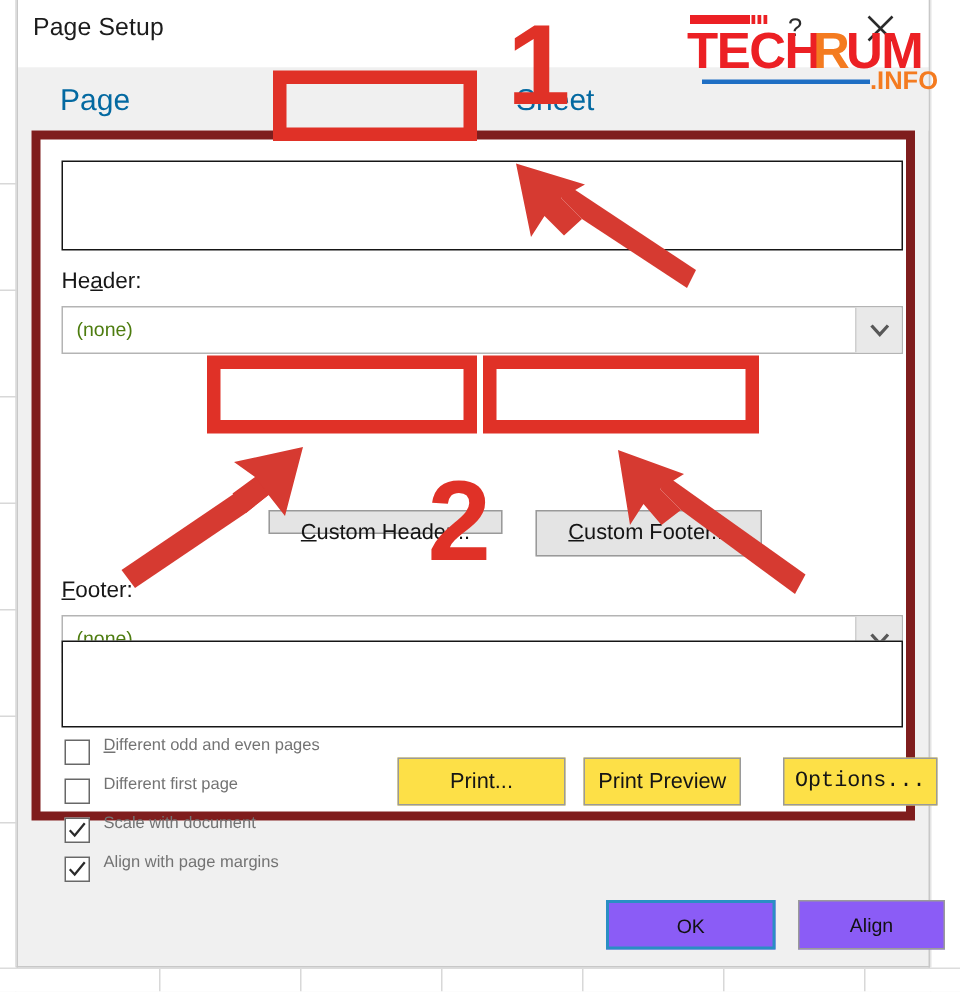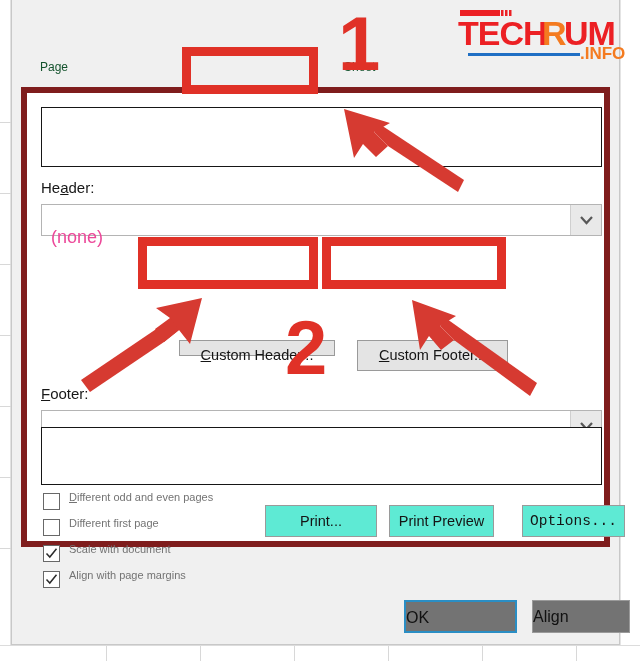--- a/index.html
+++ b/index.html
@@ -110,22 +110,22 @@
     top: 45px;
     width: 607px;
     height: 42px;
     background: #f0f0f0;
   }
   .tab {
     position: absolute;
     top: 6px;
     height: 32px;
     line-height: 32px;
-    font-size: 12px;
-    color: #14532d;
+    font-size: 20px;
+    color: #0369a1;
     padding: 0 12px;
     box-sizing: border-box;
     cursor: default;
     white-space: nowrap;
   }
   .tab.active {
     background: #ffffff;
     outline: 1px dotted #6e6e6e;
     outline-offset: -3px;
   }
@@ -172,23 +172,23 @@
     border: 1px solid #b4b4b4;
     background: #ffffff;
     box-sizing: border-box;
     cursor: default;
   }
   #header-combo { left: 14px; top: 111px; width: 561px; }
   #footer-combo { left: 14px; top: 317px; width: 561px; }
   .combo-value {
     position: absolute;
     left: 9px;
-    top: 22px;
-    font-size: 18px;
-    color: #ec4899;
+    top: 7px;
+    font-size: 13px;
+    color: #4d7c0f;
   }
   .combo-arrow {
     position: absolute;
     right: 0; top: 0;
     width: 31px; height: 30px;
     background: #e9e9e9;
     border-left: 1px solid #cfcfcf;
     box-sizing: border-box;
     cursor: default;
   }
@@ -236,42 +236,43 @@
   }
   .check-label .ul { text-decoration: underline; }
   #chk-odd-even  { top: 398px; }
   #chk-first     { top: 424px; }
   #chk-scale     { top: 450px; }
   #chk-align     { top: 476px; }
 
   
   .panel-btn {
     position: absolute;
-    background: #5eead4;
+    background: #fde047;
     border: 1px solid #9a9a9a;
     box-sizing: border-box;
     font-size: 14.5px;
     color: #151515;
     text-align: center;
     line-height: 30px;
     cursor: default;
     white-space: nowrap;
   }
   #btn-print         { left: 238px; top: 412px; width: 112px; height: 32px; }
   #btn-print-preview { left: 362px; top: 412px; width: 105px; height: 32px; }
   #btn-options       { left: 495px; top: 412px; width: 103px; height: 32px; font-family: Liberation Mono, monospace; }
 
   
   .dlg-btn {
     position: absolute;
-    background: #737373;
+    background: #8b5cf6;
     border: 1px solid #9a9a9a;
     box-sizing: border-box;
-    font-size: 16px;
+    font-size: 13px;
     color: #111111;
+    text-align: center;
     line-height: 31px;
     cursor: default;
   }
   #btn-ok {
     left: 392px; top: 600px; width: 113px; height: 33px;
     border: 2px solid #2a8ec4;
   }
   #btn-cancel { left: 520px; top: 600px; width: 98px; height: 33px; }
 
   
@@ -330,20 +331,30 @@
     <div class="vline" style="left:106px;"></div>
     <div class="vline" style="left:200px;"></div>
     <div class="vline" style="left:294px;"></div>
     <div class="vline" style="left:388px;"></div>
     <div class="vline" style="left:482px;"></div>
     <div class="vline" style="left:576px;"></div>
   </div>
 
   <div class="dialog">
 
+    <div class="titlebar">
+      <div class="title-text">Page Setup</div>
+      <div class="help-btn">?</div>
+      <div class="close-btn">
+        <svg width="32" height="30" viewBox="0 0 32 30">
+          <line x1="8" y1="8" x2="24" y2="24" stroke="#2b2b2b" stroke-width="1.7"></line>
+          <line x1="24" y1="8" x2="8" y2="24" stroke="#2b2b2b" stroke-width="1.7"></line>
+        </svg>
+      </div>
+    </div>
 
     <div class="tabstrip">
       <div class="tab" id="tab-page">Page</div>
       <div class="tab active" id="tab-hf">Header/Footer</div>
       <div class="tab" id="tab-sheet">Sheet</div>
     </div>
 
     <div class="panel">
 
       <div class="preview-box" id="header-preview"></div>

